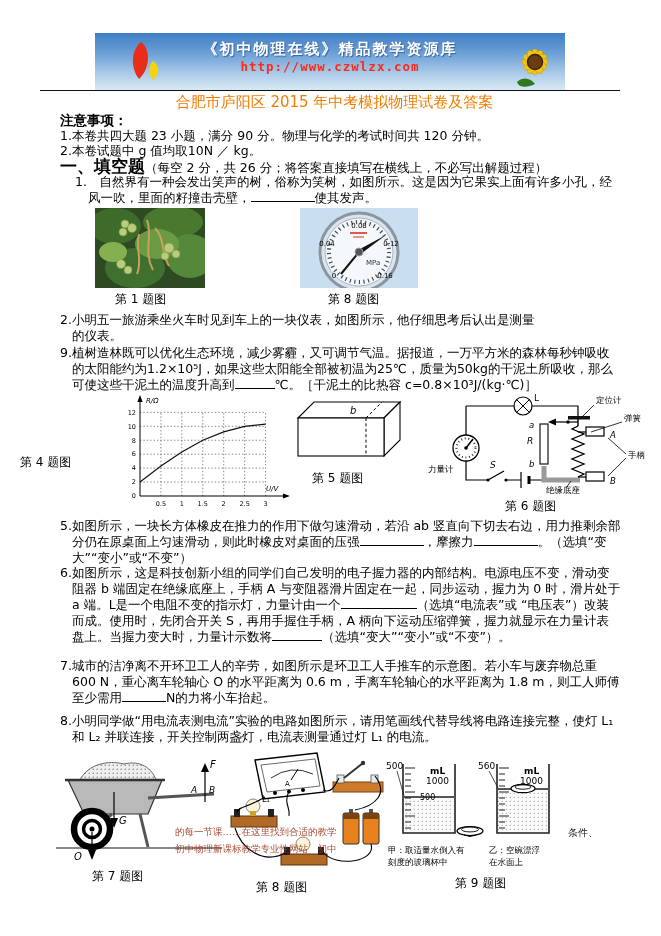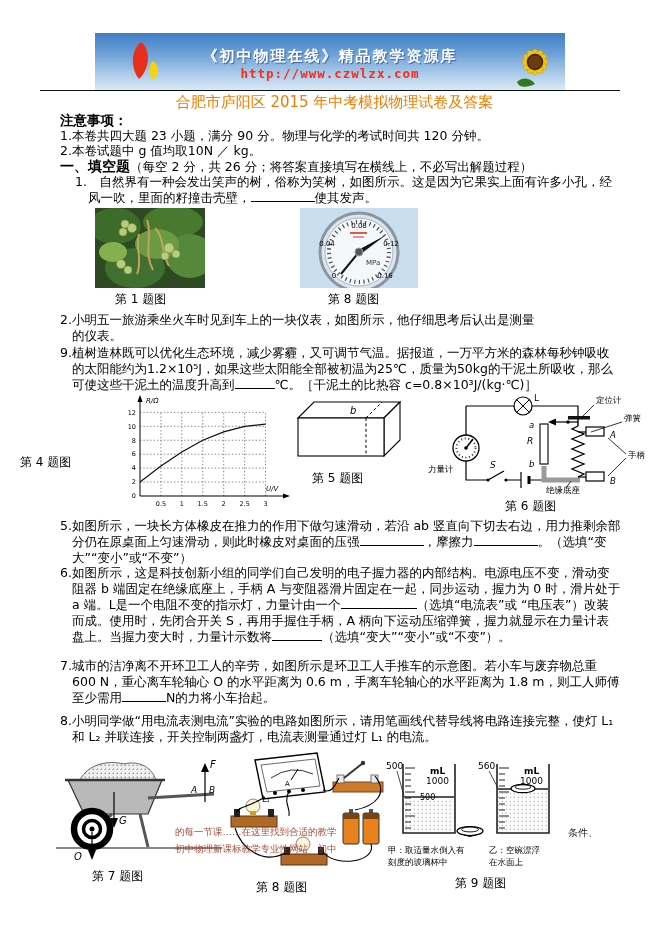--- a/index.html
+++ b/index.html
@@ -3,32 +3,32 @@
 <meta charset="utf-8">
 <style>
 *{margin:0;padding:0;box-sizing:border-box}
 html,body{background:#fff}
 body{width:661px;height:936px;position:relative;font-family:"DejaVu Sans",sans-serif;color:#000;overflow:hidden}
 .page{position:absolute;inset:0;background:#fff}
 
 .banner{position:absolute;left:95px;top:33px;width:470px;height:57px;overflow:hidden;
 background:linear-gradient(180deg,#3f7ec4 0%,#6b9fd6 35%,#a9c9e8 70%,#d9e9f5 100%);display:flex;align-items:center}
 .banner .logo{position:absolute;left:32px;top:6px}
-.btxt{position:absolute;left:0;top:14px;width:100%;text-align:center}
+.btxt{position:absolute;left:0;top:7px;width:100%;text-align:center}
 .site-title{color:#fff;font-weight:bold;font-size:15px;letter-spacing:2px;text-shadow:1px 1px 1px #35629a}
 .site-url{color:#ff2b19;font-weight:bold;font-size:12.5px;font-family:"DejaVu Sans Mono",monospace;letter-spacing:1px}
 .sunflower{position:absolute;right:4px;bottom:0}
 .rule{position:absolute;left:40px;top:90px;width:580px;height:0;border-top:1.6px solid #111}
 .doc-title{position:absolute;left:4px;top:93px;width:100%;text-align:center;font-size:15px;font-weight:normal;color:#f07c00}
 
 .content{position:absolute;left:60px;top:112px;width:561px}
 .nh{font-size:13.5px;font-weight:bold;height:16px}
 .nl{font-size:12.5px;height:15px;line-height:15px}
 .sec{font-size:12.5px;height:16px;line-height:16px}
-.sec b{font-size:14px}
+.sec b{font-size:17px}
 .q{font-size:12.5px;line-height:16px;padding-left:12px;text-indent:-12px}
 .q.q1i{padding-left:28px;text-indent:-13px}
 .q6{line-height:16px}
 .blank{display:inline-block;border-bottom:1px solid #000;height:12px;text-indent:0}
 .figrow{position:relative;width:561px;overflow:visible}
 .figcap{position:absolute;font-size:12px;white-space:nowrap}
 .wm{position:absolute;color:#a03a22;font-size:9.5px;line-height:17px;white-space:nowrap;opacity:.9;z-index:5}
 .frag{position:absolute;font-size:10px;color:#222}
 svg{display:block}
 svg text{font-family:"DejaVu Sans",sans-serif}

